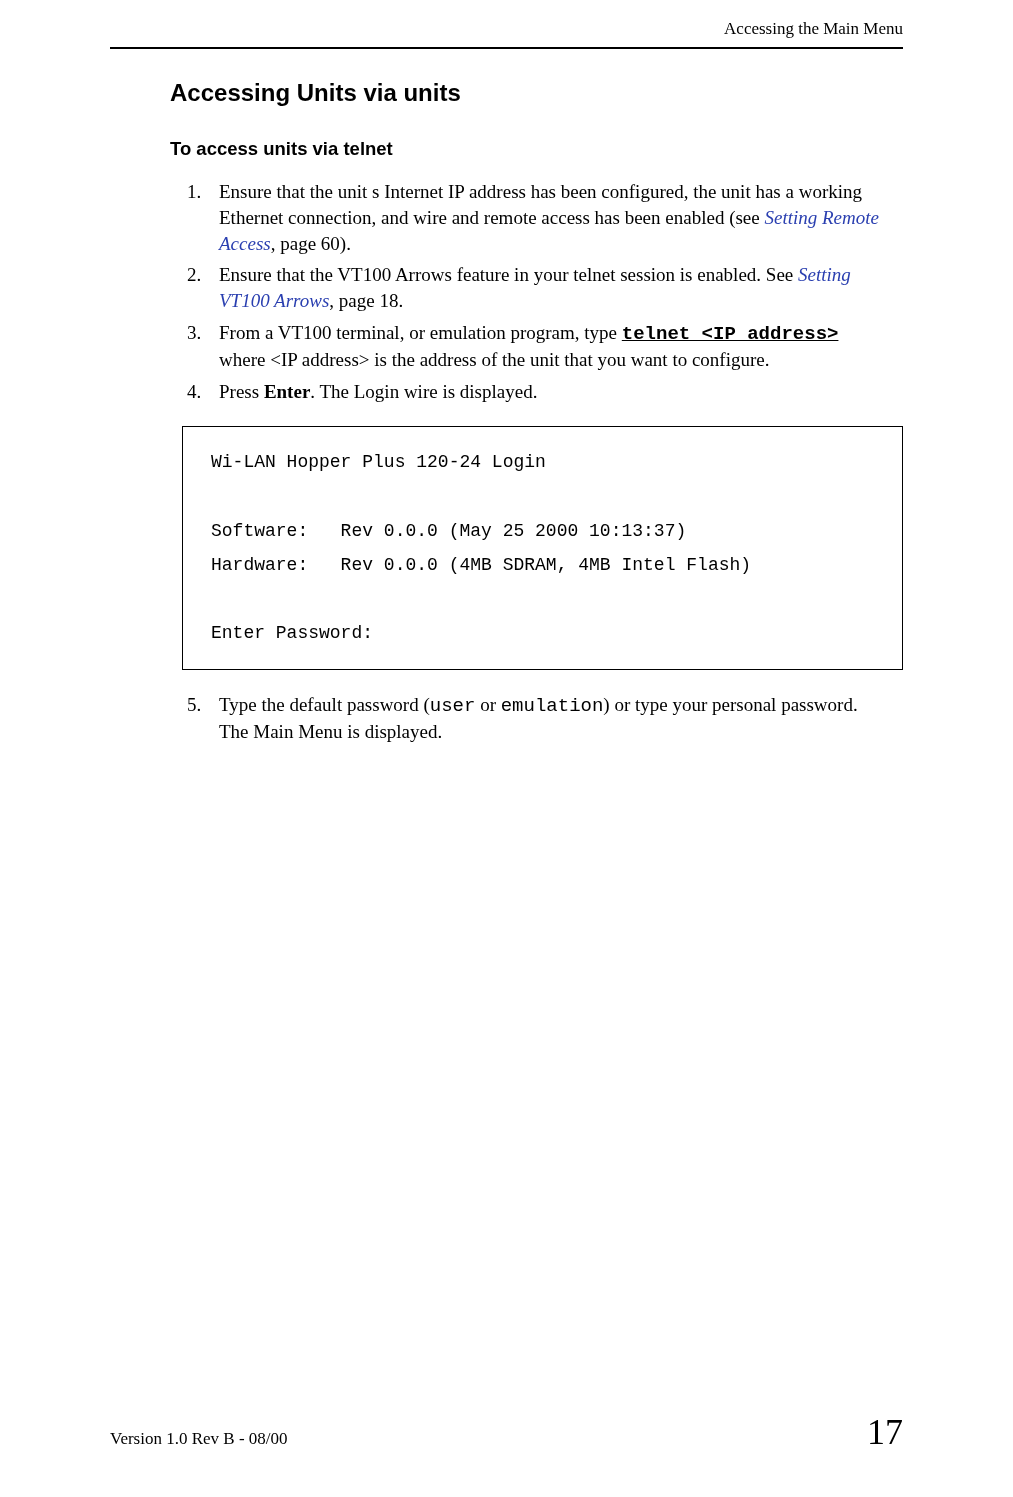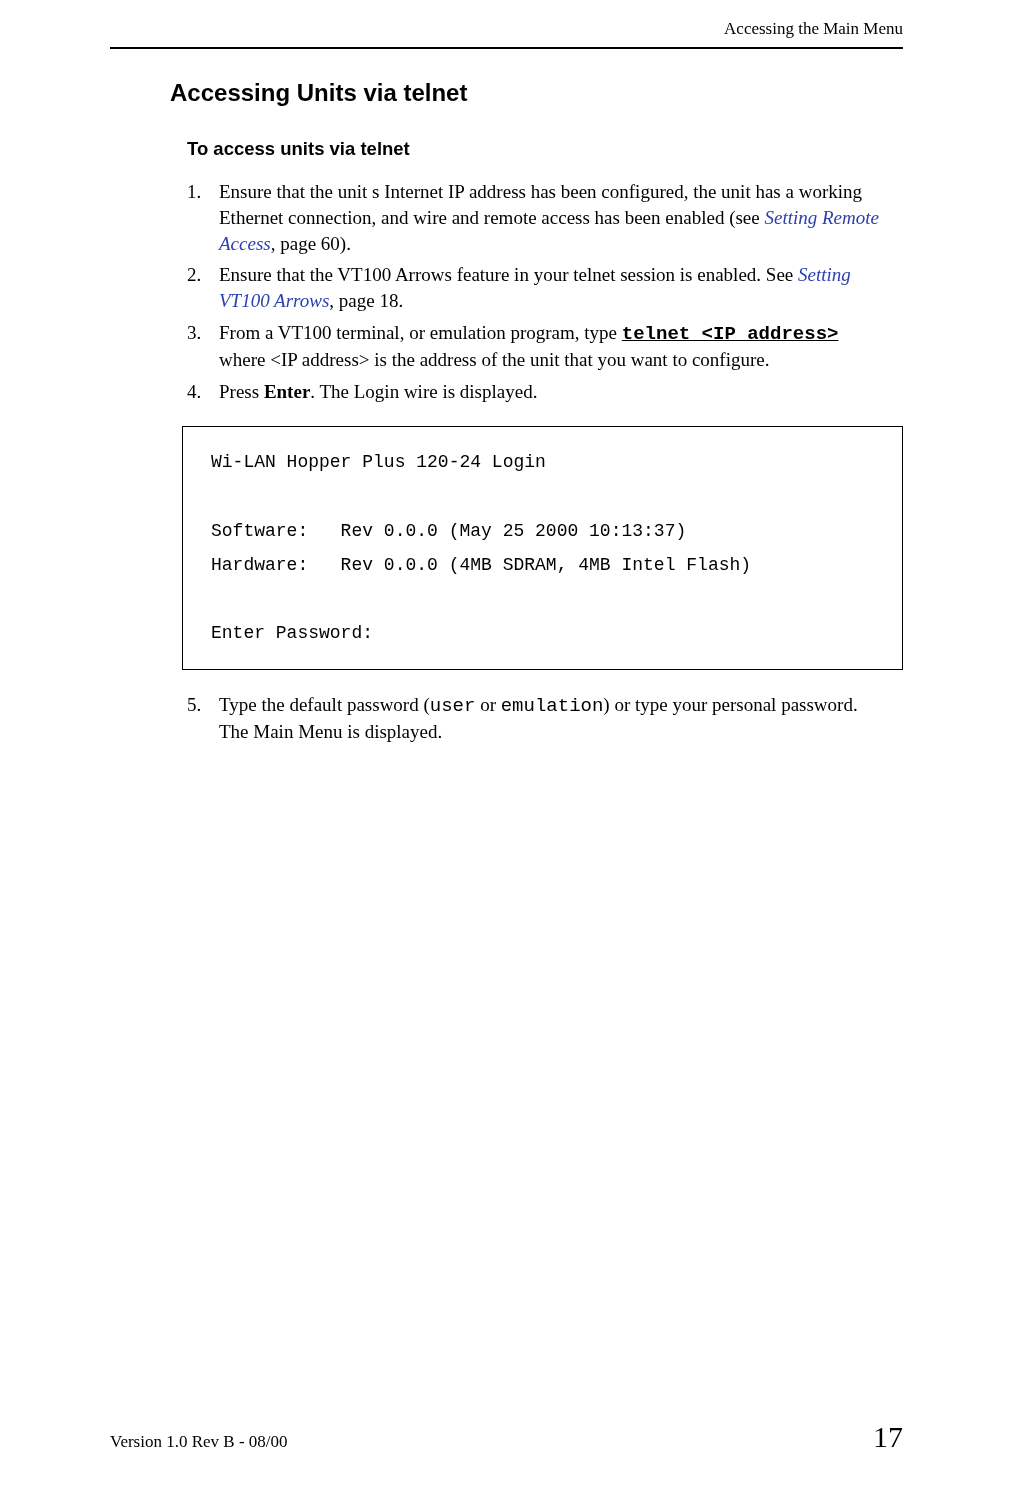--- a/index.html
+++ b/index.html
@@ -35,21 +35,20 @@
       font-family: Arial, Helvetica, sans-serif;
       font-size: 24px;
       font-weight: bold;
       margin-bottom: 28px;
     }
     .sub-title {
       font-family: Arial, Helvetica, sans-serif;
       font-size: 18.5px;
       font-weight: bold;
       margin-bottom: 10px;
-      margin-left: 17px;
     }
     ol.steps {
       list-style: none;
       counter-reset: step;
       margin: 17px;
       padding: 0;
     }
     ol.steps > li {
       counter-increment: step;
       margin-bottom: 6px;
@@ -94,31 +93,31 @@
       right: 110px;
       display: flex;
       justify-content: space-between;
       align-items: baseline;
       gap: 9px;
     }
     .footer-left {
       font-size: 17px;
     }
     .footer-right {
-      font-size: 30px;
+      font-size: 36px;
     }
   </style>
 </head>
 <body>
 
 <div class="header">Accessing the Main Menu</div>
 <hr class="header-rule">
 
 <div class="content">
-  <h2 class="section-title">Accessing Units via telnet</h2>
+  <h2 class="section-title">Accessing Units via units</h2>
 
   <div class="sub-title">To access units via telnet</div>
 
   <ol class="steps">
     <li>
       <span>Ensure that the unit s Internet IP address has been configured, the unit has a working Ethernet connection, and wire and remote access has been enabled (see </span><span class="link">Setting Remote Access</span><span>, page 60).</span>
     </li>
     <li>
       <span>Ensure that the VT100 Arrows feature in your telnet session is enabled. See </span><span class="link">Setting VT100 Arrows</span><span>, page 18.</span>
     </li>

